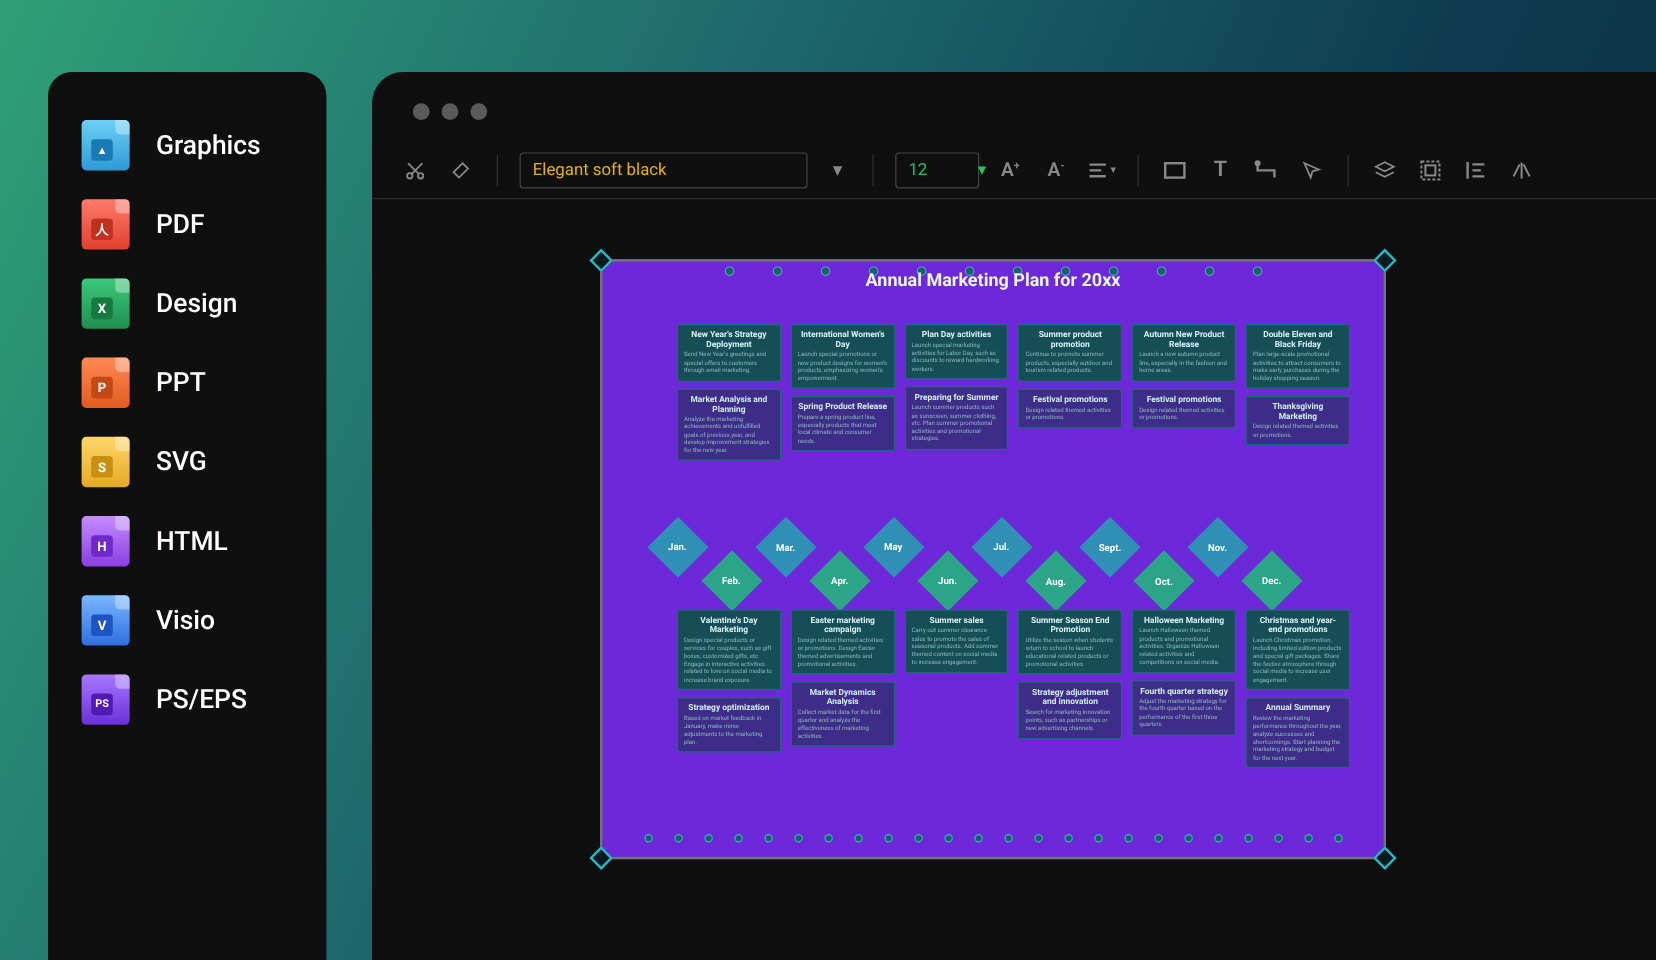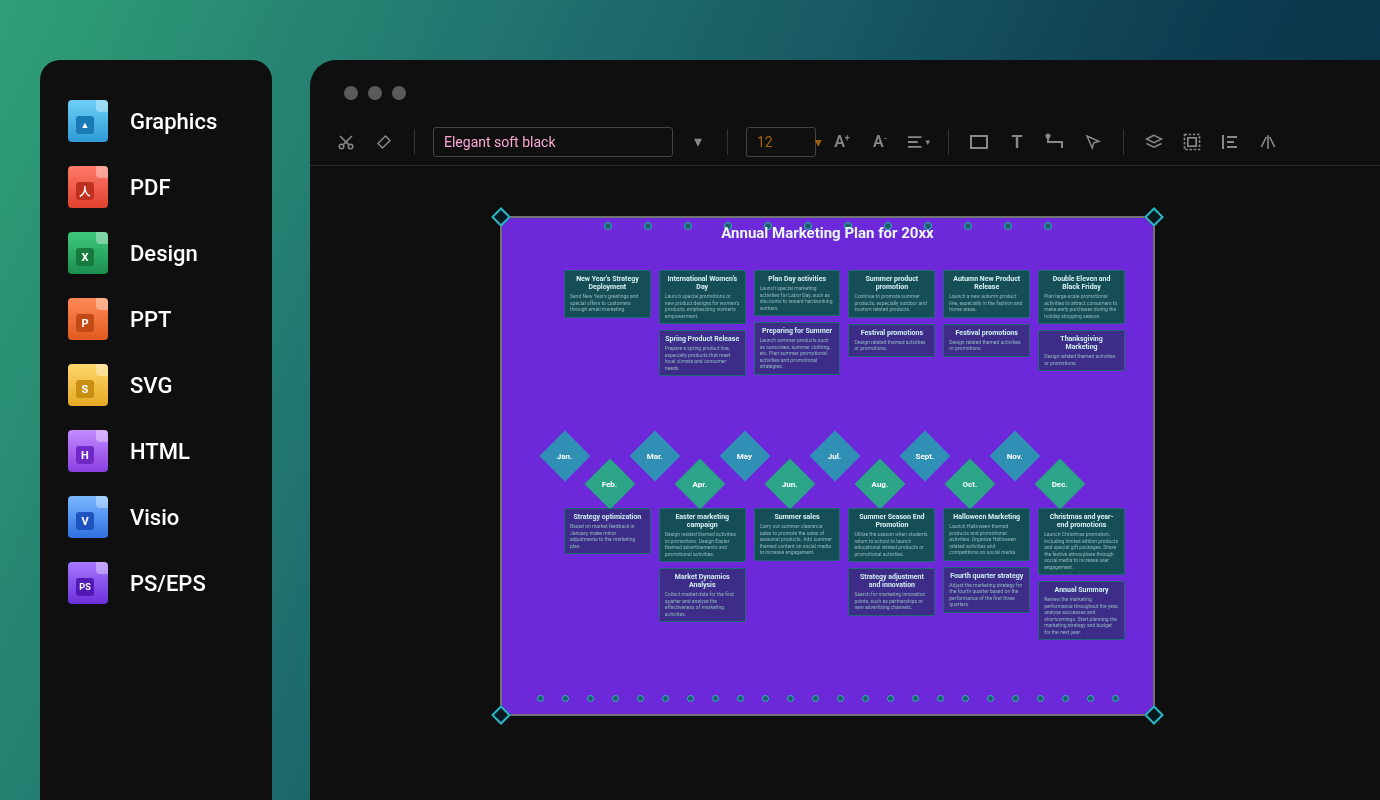--- a/index.html
+++ b/index.html
@@ -49,26 +49,26 @@
 
 
 .toolbar {
   display:flex; align-items:center; gap:14px; padding:0 24px; height:48px;
   border-bottom:1px solid #2a2a2a;
 }
 .tb-ic { width:24px; height:24px; display:flex; align-items:center; justify-content:center; color:#888; }
 .tb-sep { width:1px; height:26px; background:#333; margin:0 4px; }
 .theme-sel {
   display:flex; align-items:center; width:240px; height:30px;
-  border:1px solid #444; border-radius:3px; padding:0 10px; color:#f9a8d4; font-size:14px;
+  border:1px solid #444; border-radius:3px; padding:0 10px; color:#eab308; font-size:14px;
 }
 .theme-dd { width:22px; height:30px; display:flex; align-items:center; justify-content:center; color:#888; }
 .size-sel {
   display:flex; align-items:center; width:70px; height:30px;
-  border:1px solid #444; border-radius:3px; padding:0 10px; color:#a16207; font-size:14px;
+  border:1px solid #444; border-radius:3px; padding:0 10px; color:#22c55e; font-size:14px;
   justify-content:space-between;
   gap:42px;
 }
 
 
 .canvas-area {
   padding:50px 0 0 190px;
 }
 .diagram {
   width:655px; height:500px;
@@ -293,20 +293,24 @@
           <div class="hd"></div>
       </div>
       <div class="diag-title" style="margin-top:-18px">Annual Marketing Plan for 20xx</div>
 
       <div class="cards-top">
         <div class="col">
           <div class="card hdr">
               <div class="ct">New Year's Strategy Deployment</div>
               <div class="cb">Send New Year's greetings and special offers to customers through email marketing.</div>
             </div>
+          <div class="card">
+              <div class="ct">Market Analysis and Planning</div>
+              <div class="cb">Analyze the marketing achievements and unfulfilled goals of previous year, and develop improvement strategies for the new year.</div>
+            </div>
         </div>
         <div class="col">
           <div class="card hdr">
               <div class="ct">International Women's Day</div>
               <div class="cb">Launch special promotions or new product designs for women's products, emphasizing women's empowerment.</div>
             </div>
           <div class="card">
               <div class="ct">Spring Product Release</div>
               <div class="cb">Prepare a spring product line, especially products that meet local climate and consumer needs.</div>
             </div>
@@ -387,20 +391,24 @@
         <div class="month" style="left:465px;top:0">
             <span>Nov.</span>
           </div>
         <div class="month alt" style="left:510px;top:28px">
             <span>Dec.</span>
           </div>
       </div>
 
       <div class="cards-bot">
         <div class="col">
+          <div class="card hdr">
+              <div class="ct">Valentine's Day Marketing</div>
+              <div class="cb">Design special products or services for couples, such as gift boxes, customized gifts, etc. Engage in interactive activities related to love on social media to increase brand exposure.</div>
+            </div>
           <div class="card">
               <div class="ct">Strategy optimization</div>
               <div class="cb">Based on market feedback in January, make minor adjustments to the marketing plan.</div>
             </div>
         </div>
         <div class="col">
           <div class="card hdr">
               <div class="ct">Easter marketing campaign</div>
               <div class="cb">Design related themed activities or promotions. Design Easter themed advertisements and promotional activities.</div>
             </div>

